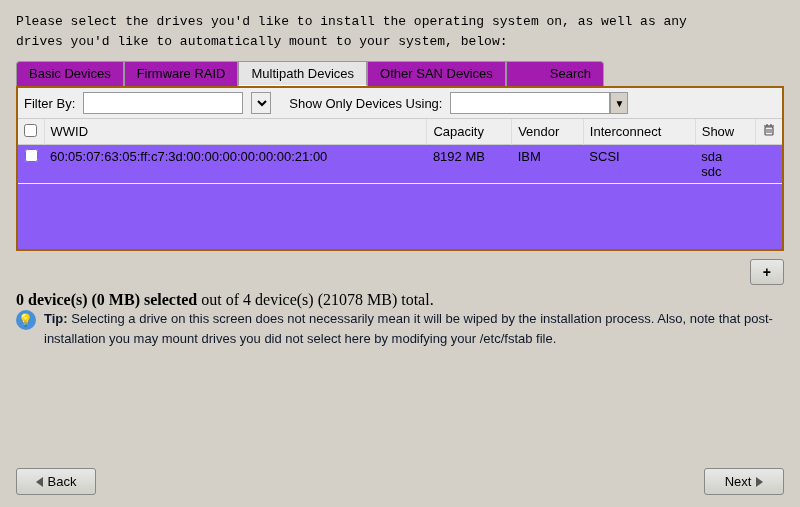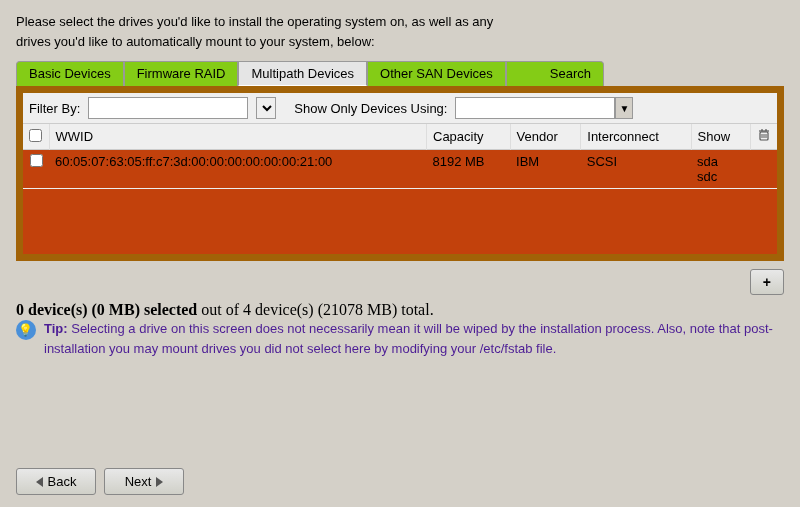--- a/index.html
+++ b/index.html
@@ -13,34 +13,35 @@
       display: flex;
       flex-direction: column;
       padding: 12px 16px;
     }
 
     .intro-text {
       margin-bottom: 10px;
       font-size: 13px;
       line-height: 1.5;
       color: #000;
+      font-family: Liberation Mono, monospace;
     }
 
     
     .tabs {
       display: flex;
       flex-direction: row;
       gap: 0;
       margin-bottom: 0;
     }
     .tab {
       padding: 4px 12px;
       border: 1px solid #999;
       border-bottom: none;
-      background: #84cc16;
+      background: #a21caf;
       cursor: pointer;
       font-size: 13px;
       color: #000;
       white-space: nowrap;
     }
     .tab:first-child {
       border-radius: 4px 0 0 0;
     }
     .tab:last-child {
       border-radius: 0 4px 0 0;
@@ -48,22 +49,22 @@
     }
     .tab.active {
       background: #e5e5e5;
       border-bottom: 1px solid #fff;
       font-weight: normal;
       z-index: 1;
     }
 
     
     .table-container {
-      border: 7px solid #a16207;
-      background: #c2410c;
+      border: 2px solid #a16207;
+      background: #8b5cf6;
       flex-shrink: 0;
     }
 
     
     .filter-bar {
       display: flex;
       align-items: center;
       padding: 4px 6px;
       border-bottom: 1px solid #ccc;
       background: #efefef;
@@ -198,30 +199,30 @@
       color: #fff;
       display: flex;
       align-items: center;
       justify-content: center;
       font-size: 12px;
       font-weight: bold;
       flex-shrink: 0;
       margin-top: 1px;
     }
     .tip-text {
-      color: #4c1d95;
+      color: #0f172a;
     }
     .tip-text strong {
       font-weight: bold;
     }
 
     
     .bottom-bar {
       display: flex;
-      justify-content: flex-start;
+      justify-content: space-between;
       gap: 8px;
       margin-top: auto;
     }
     .nav-btn {
       border: 1px solid #888;
       background: linear-gradient(to bottom, #e8e8e8, #d0d0c8);
       padding: 5px 16px;
       font-size: 13px;
       cursor: pointer;
       border-radius: 3px;

